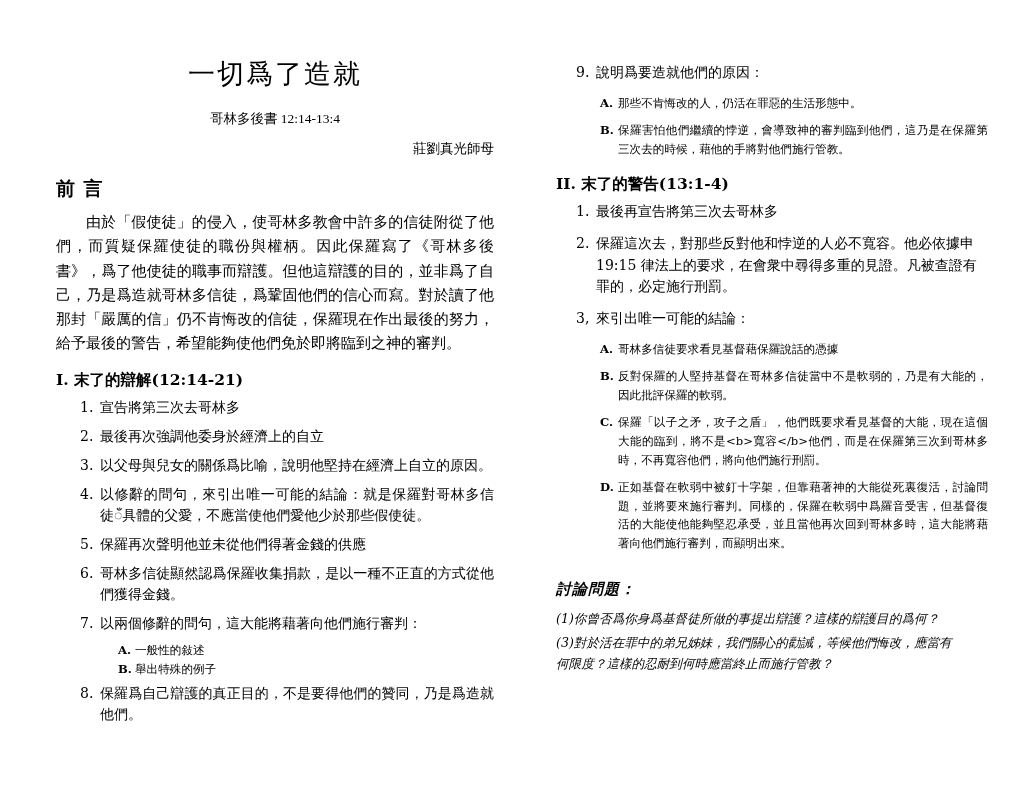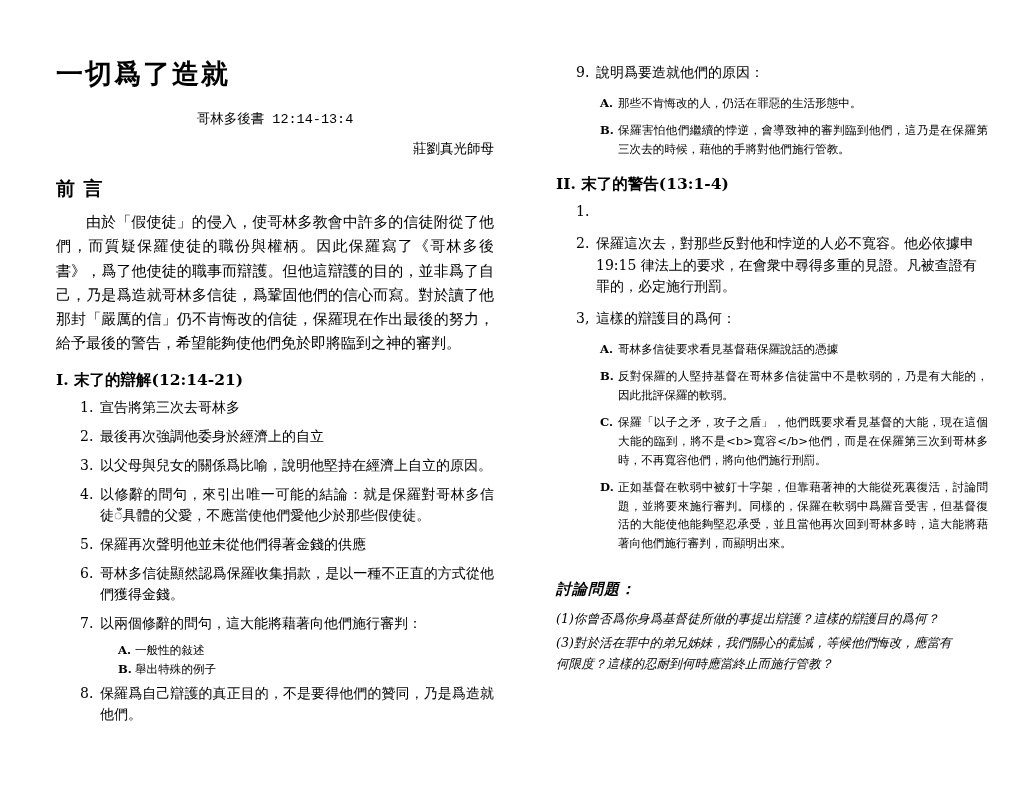--- a/index.html
+++ b/index.html
@@ -24,31 +24,32 @@
     gap: 34px;
   }
   .col {
     width: 460px;
     box-sizing: border-box;
   }
   .col-left { padding-left: 22px; }
   .col-right { padding-left: 28px; padding-top: 22px; }
 
   .doc-title {
+    text-align: center;
     font-family: "DejaVu Serif", "Liberation Serif", serif;
     font-size: 27px;
-    font-weight: bold;
+    font-weight: normal;
     letter-spacing: 2px;
     margin: 16px 0 18px 0;
   }
   .doc-subtitle {
     text-align: center;
     font-size: 13.5px;
     margin: 0 0 12px 0;
-    font-family: Liberation Mono, monospace;
+    font-family: Liberation Serif, serif;
   }
   .doc-author {
     text-align: right;
     font-size: 13.5px;
     margin: 0 0 18px 0;
     font-family: "DejaVu Serif", "Liberation Serif", serif;
   }
   .section-heading {
     font-family: "DejaVu Serif", "Liberation Serif", serif;
     font-size: 19px;
@@ -230,28 +231,29 @@
       <div class="r-sub-item">
         <span class="marker">B.</span>
         <span class="txt">保羅害怕他們繼續的悖逆，會導致神的審判臨到他們，這乃是在保羅第三次去的時候，藉他的手將對他們施行管教。</span>
       </div>
     </div>
 
     <div class="roman-heading">II. 末了的警告(13:1-4)</div>
 
     <div class="r-num-item">
       <span class="marker" style="min-width:20px;">1.</span>
+      <span class="txt">最後再宣告將第三次去哥林多</span>
     </div>
     <div class="r-num-item">
       <span class="marker" style="min-width:20px;">2.</span>
       <span class="txt">保羅這次去，對那些反對他和悖逆的人必不寬容。他必依據申 19:15 律法上的要求，在會衆中尋得多重的見證。凡被查證有罪的，必定施行刑罰。</span>
     </div>
     <div class="r-num-item">
       <span class="marker" style="min-width:20px;">3,</span>
-      <span class="txt">這樣的辯護目的爲何：</span>
+      <span class="txt">來引出唯一可能的結論：</span>
     </div>
 
     <div class="r-sub-item">
       <span class="marker">A.</span>
       <span class="txt">哥林多信徒要求看見基督藉保羅說話的憑據</span>
     </div>
     <div class="r-sub-item">
       <span class="marker">B.</span>
       <span class="txt">反對保羅的人堅持基督在哥林多信徒當中不是軟弱的，乃是有大能的，因此批評保羅的軟弱。</span>
     </div>

